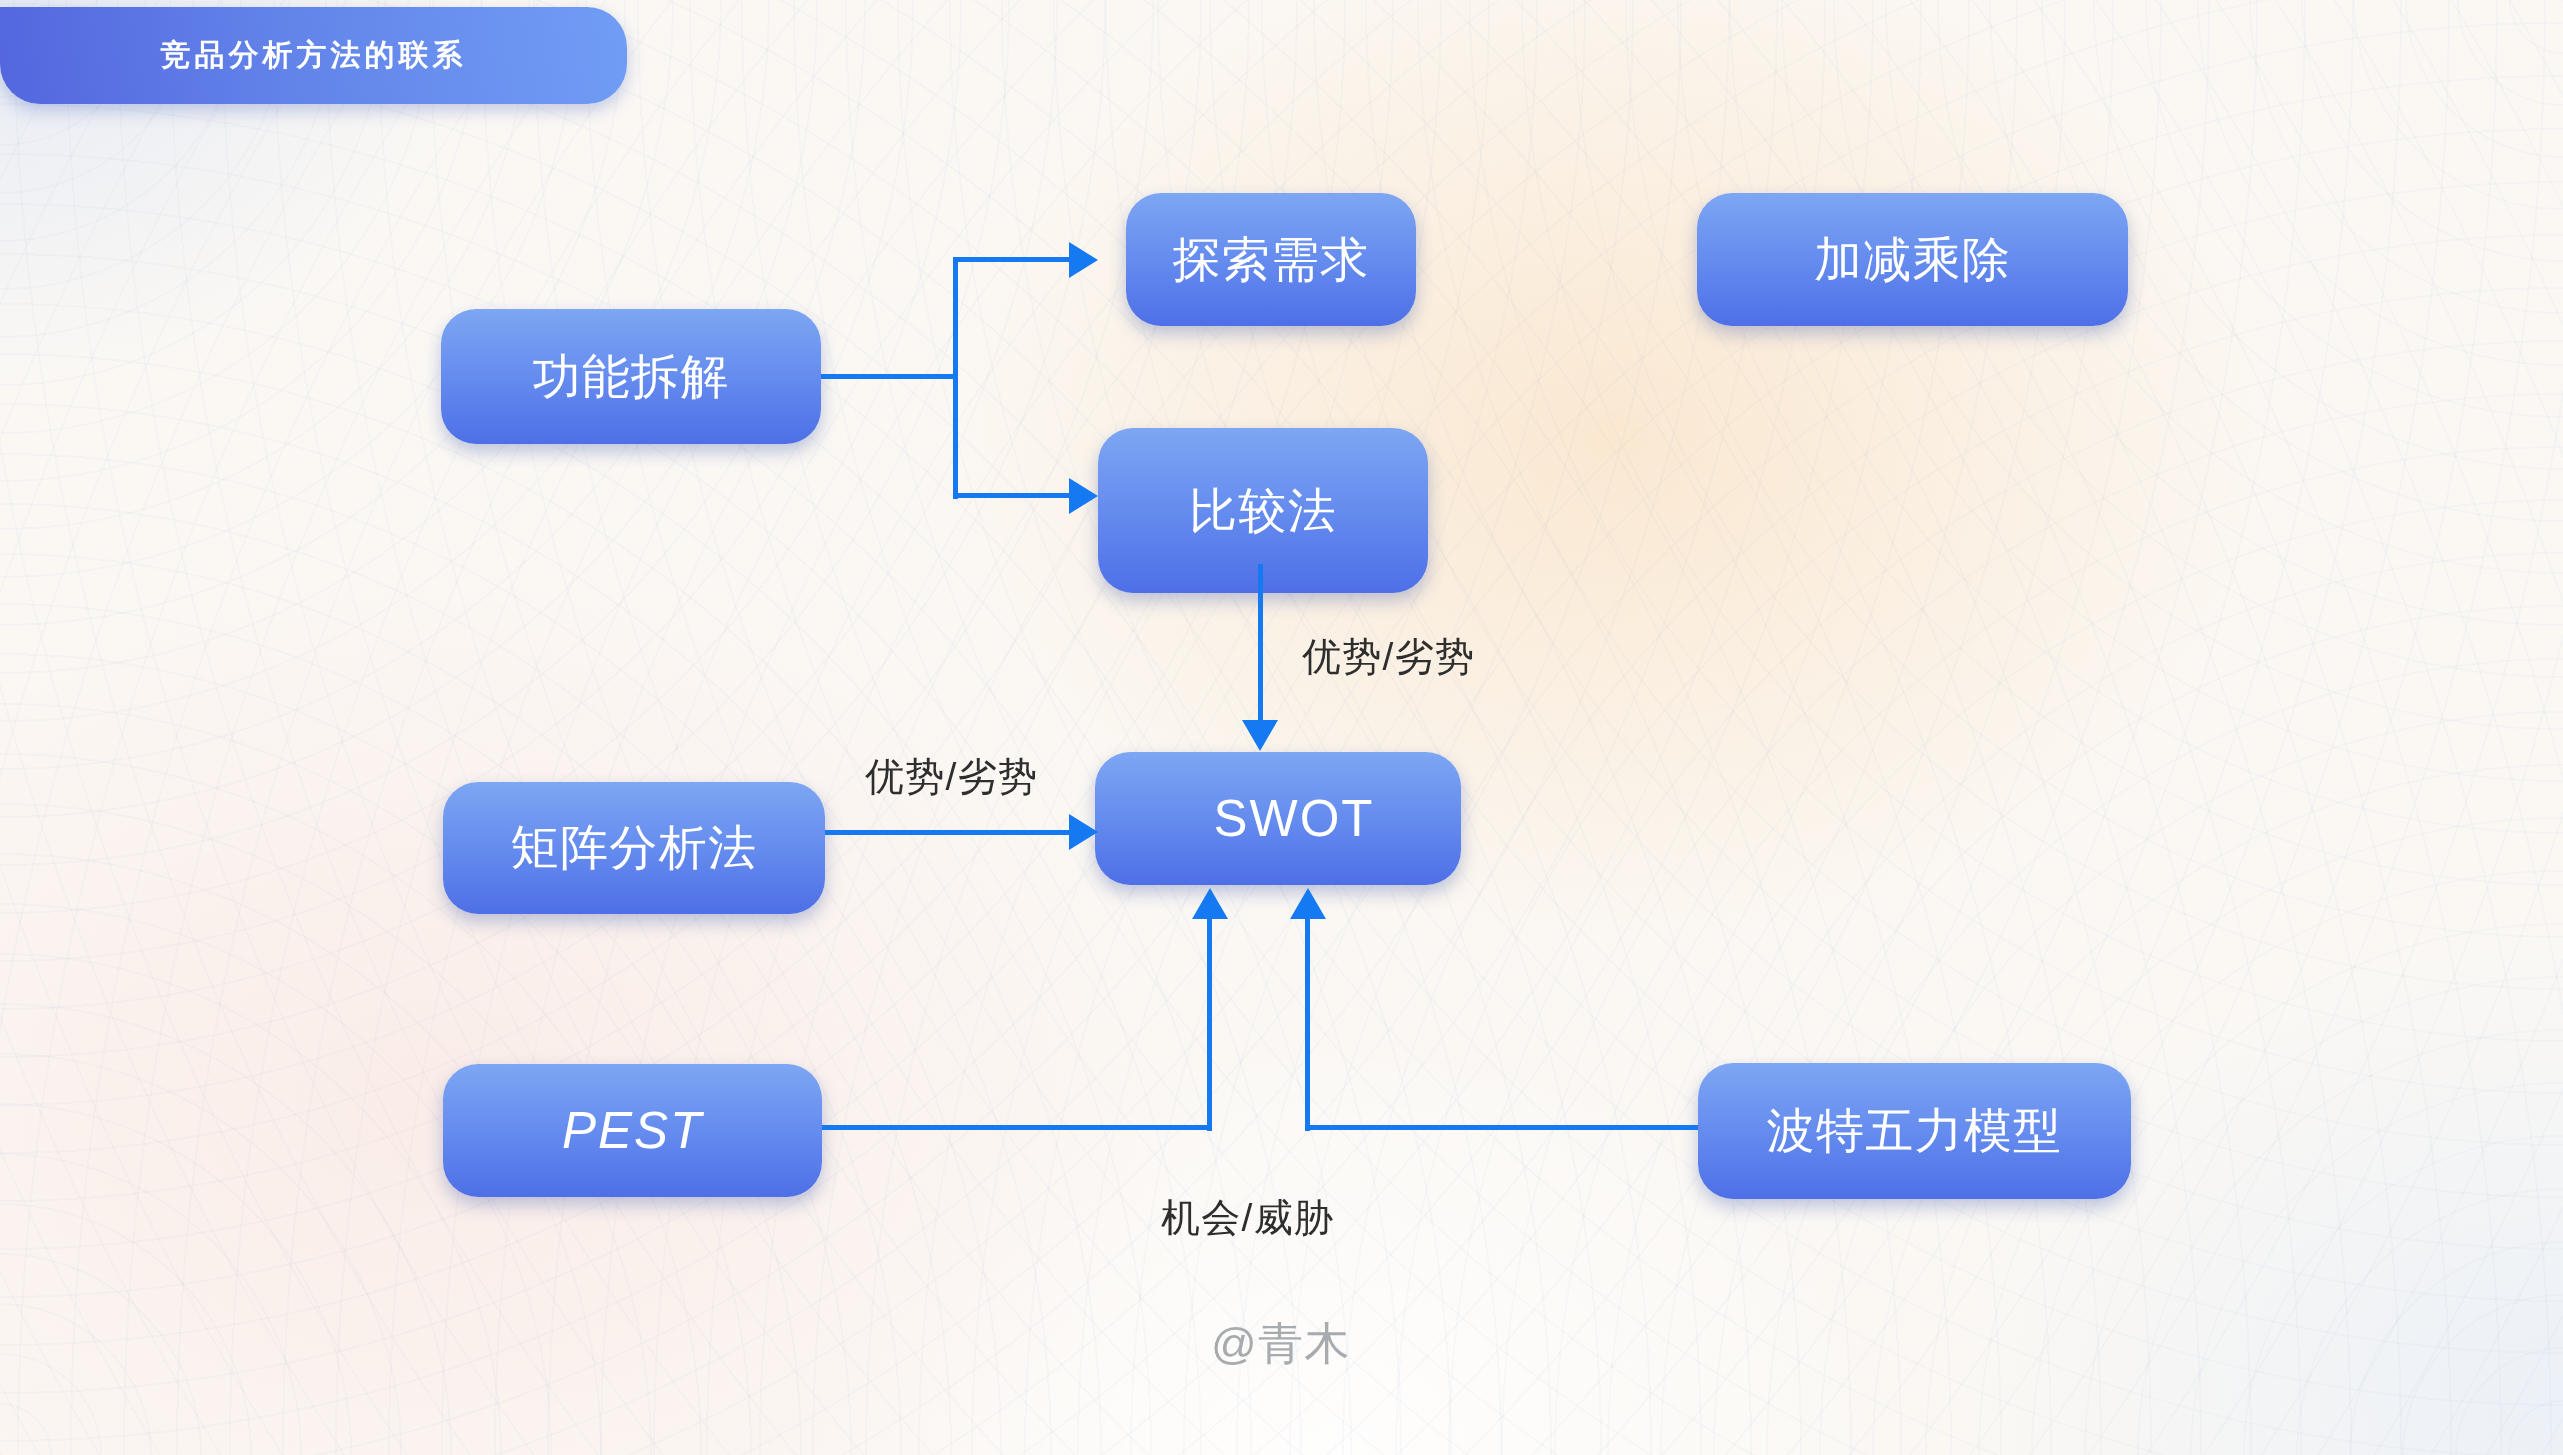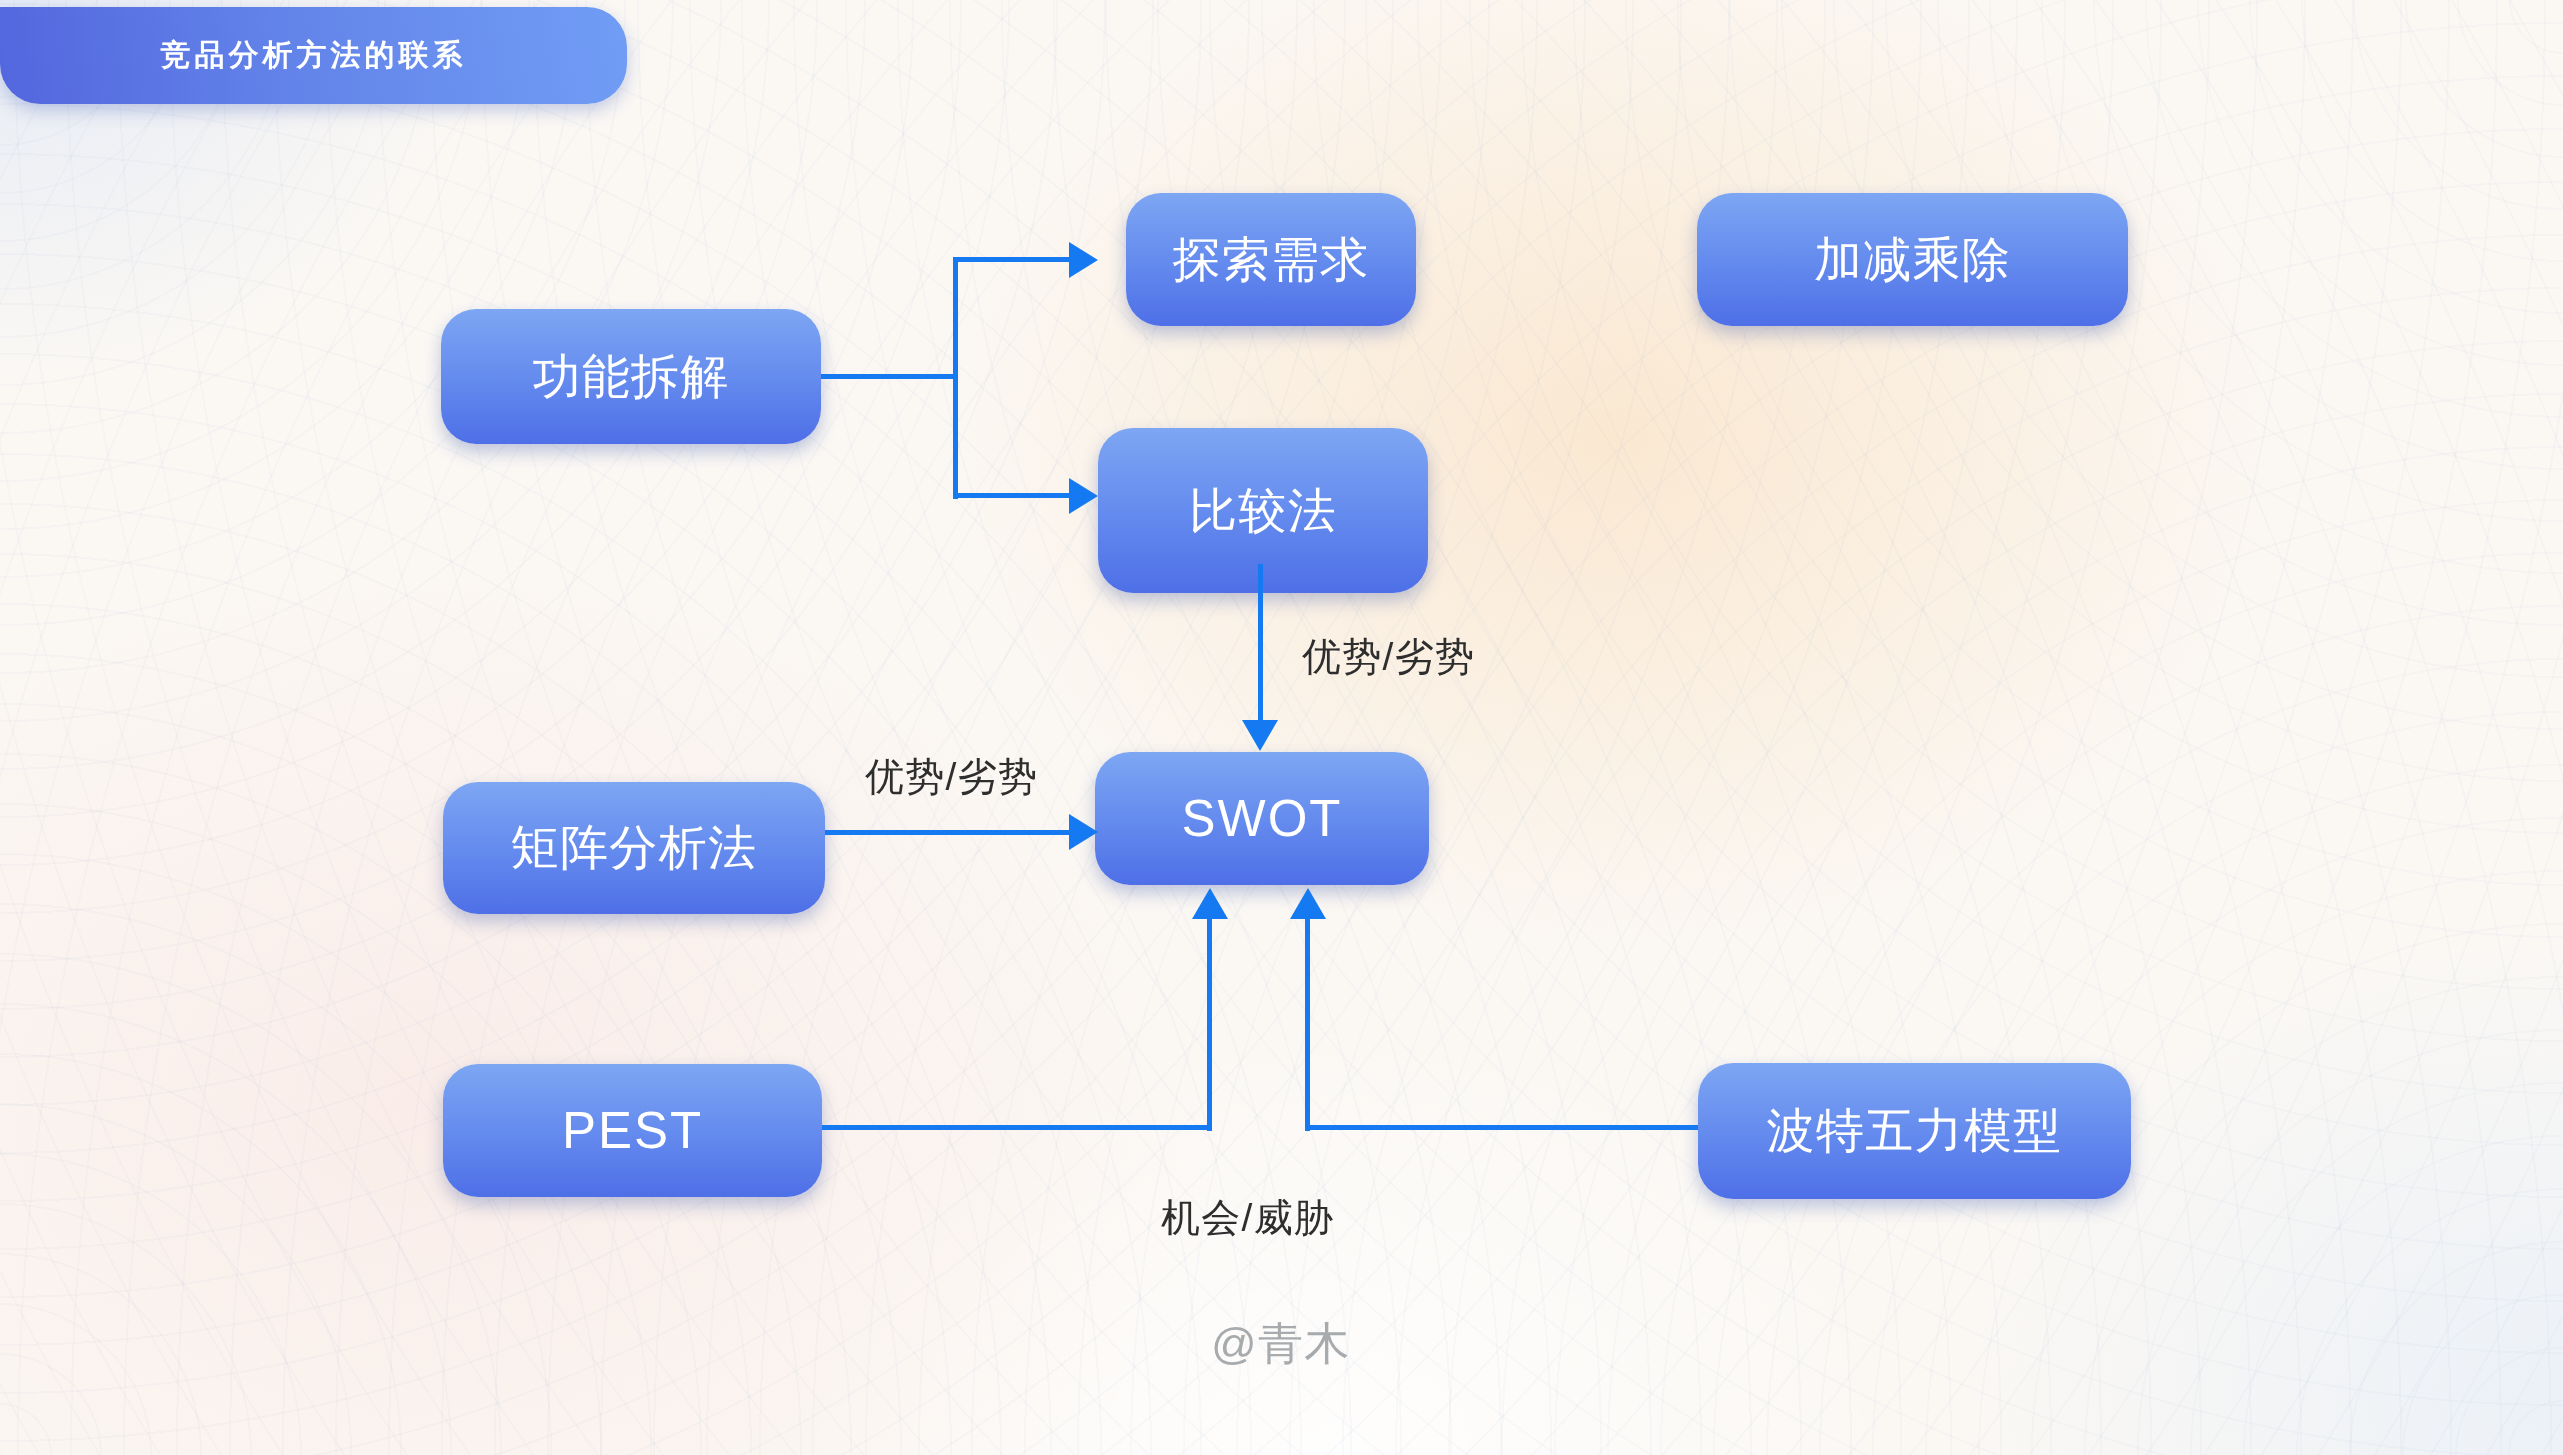--- a/index.html
+++ b/index.html
@@ -45,22 +45,22 @@
   }
   .node span{font-size:48px;font-weight:500;letter-spacing:1.3px;color:#ffffff;}
   .node.latin span{font-size:51px;font-weight:400;letter-spacing:2px;}
 
   .n-feature  {left:441px; top:309px; width:380px;height:135px;}
   .n-explore  {left:1098px;top:193px; width:290px;height:133px;margin-left:28px;}
   .n-compare  {left:1098px;top:428px; width:330px;height:165px;}
   .n-addsub   {left:1697px;top:193px; width:431px;height:133px;}
   .n-tracking {left:1697px;top:428px; width:431px;height:135px;}
   .n-matrix   {left:443px; top:782px;width:382px;height:132px;}
-  .n-swot     {left:1095px;top:752px;width:334px;height:133px;}
-  .n-pest     {left:443px; top:1064px;width:379px;height:133px;}
+  .n-swot     {left:1095px;top:752px;width:334px;height:133px;padding-left:32px;}
+  .n-pest     {left:443px; top:1064px;width:379px;height:133px;font-style:italic;}
   .n-porter   {left:1698px;top:1063px;width:433px;height:136px;text-align:right;}
 
   
   .line{background:#157af2;position:absolute;z-index:1;}
   .l-feature-out {left:821px;top:374px; width:135px;height:5.3px;}
   .l-branch-v    {left:953px;top:257px; width:5.3px;  height:242px;}
   .l-branch-top  {left:953px;top:257px; width:117px;height:5.3px;}
   .l-branch-bot  {left:953px;top:493px; width:117px;height:5.3px;}
   .l-compare-swot{left:1258px;top:564px; width:5.3px;  height:159px;}
   .l-matrix-swot {left:825px;top:830px;width:247px;height:5.3px;}

